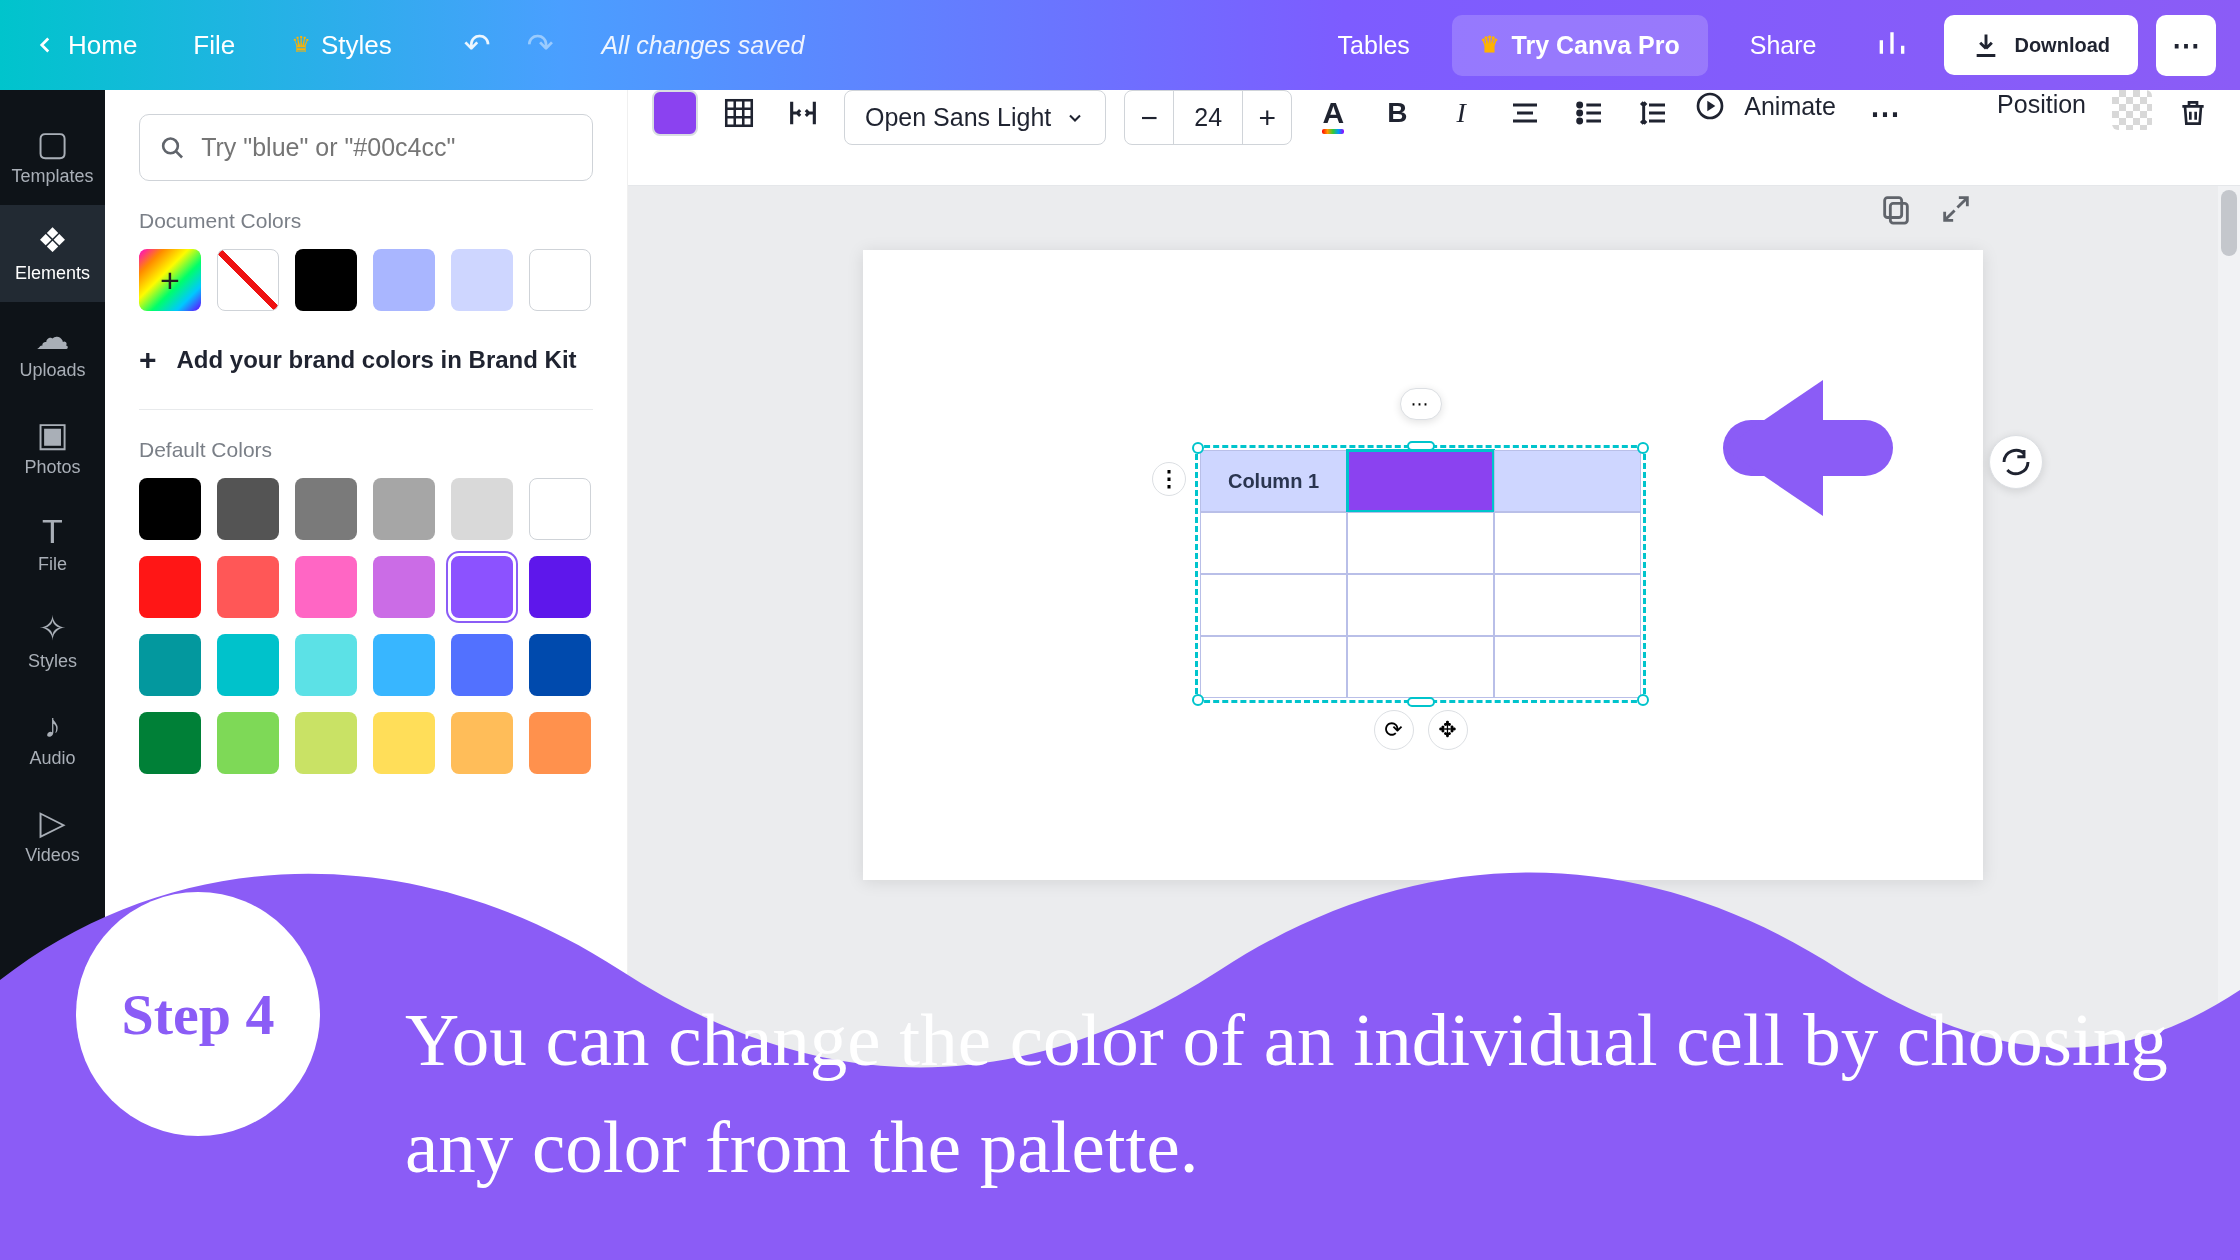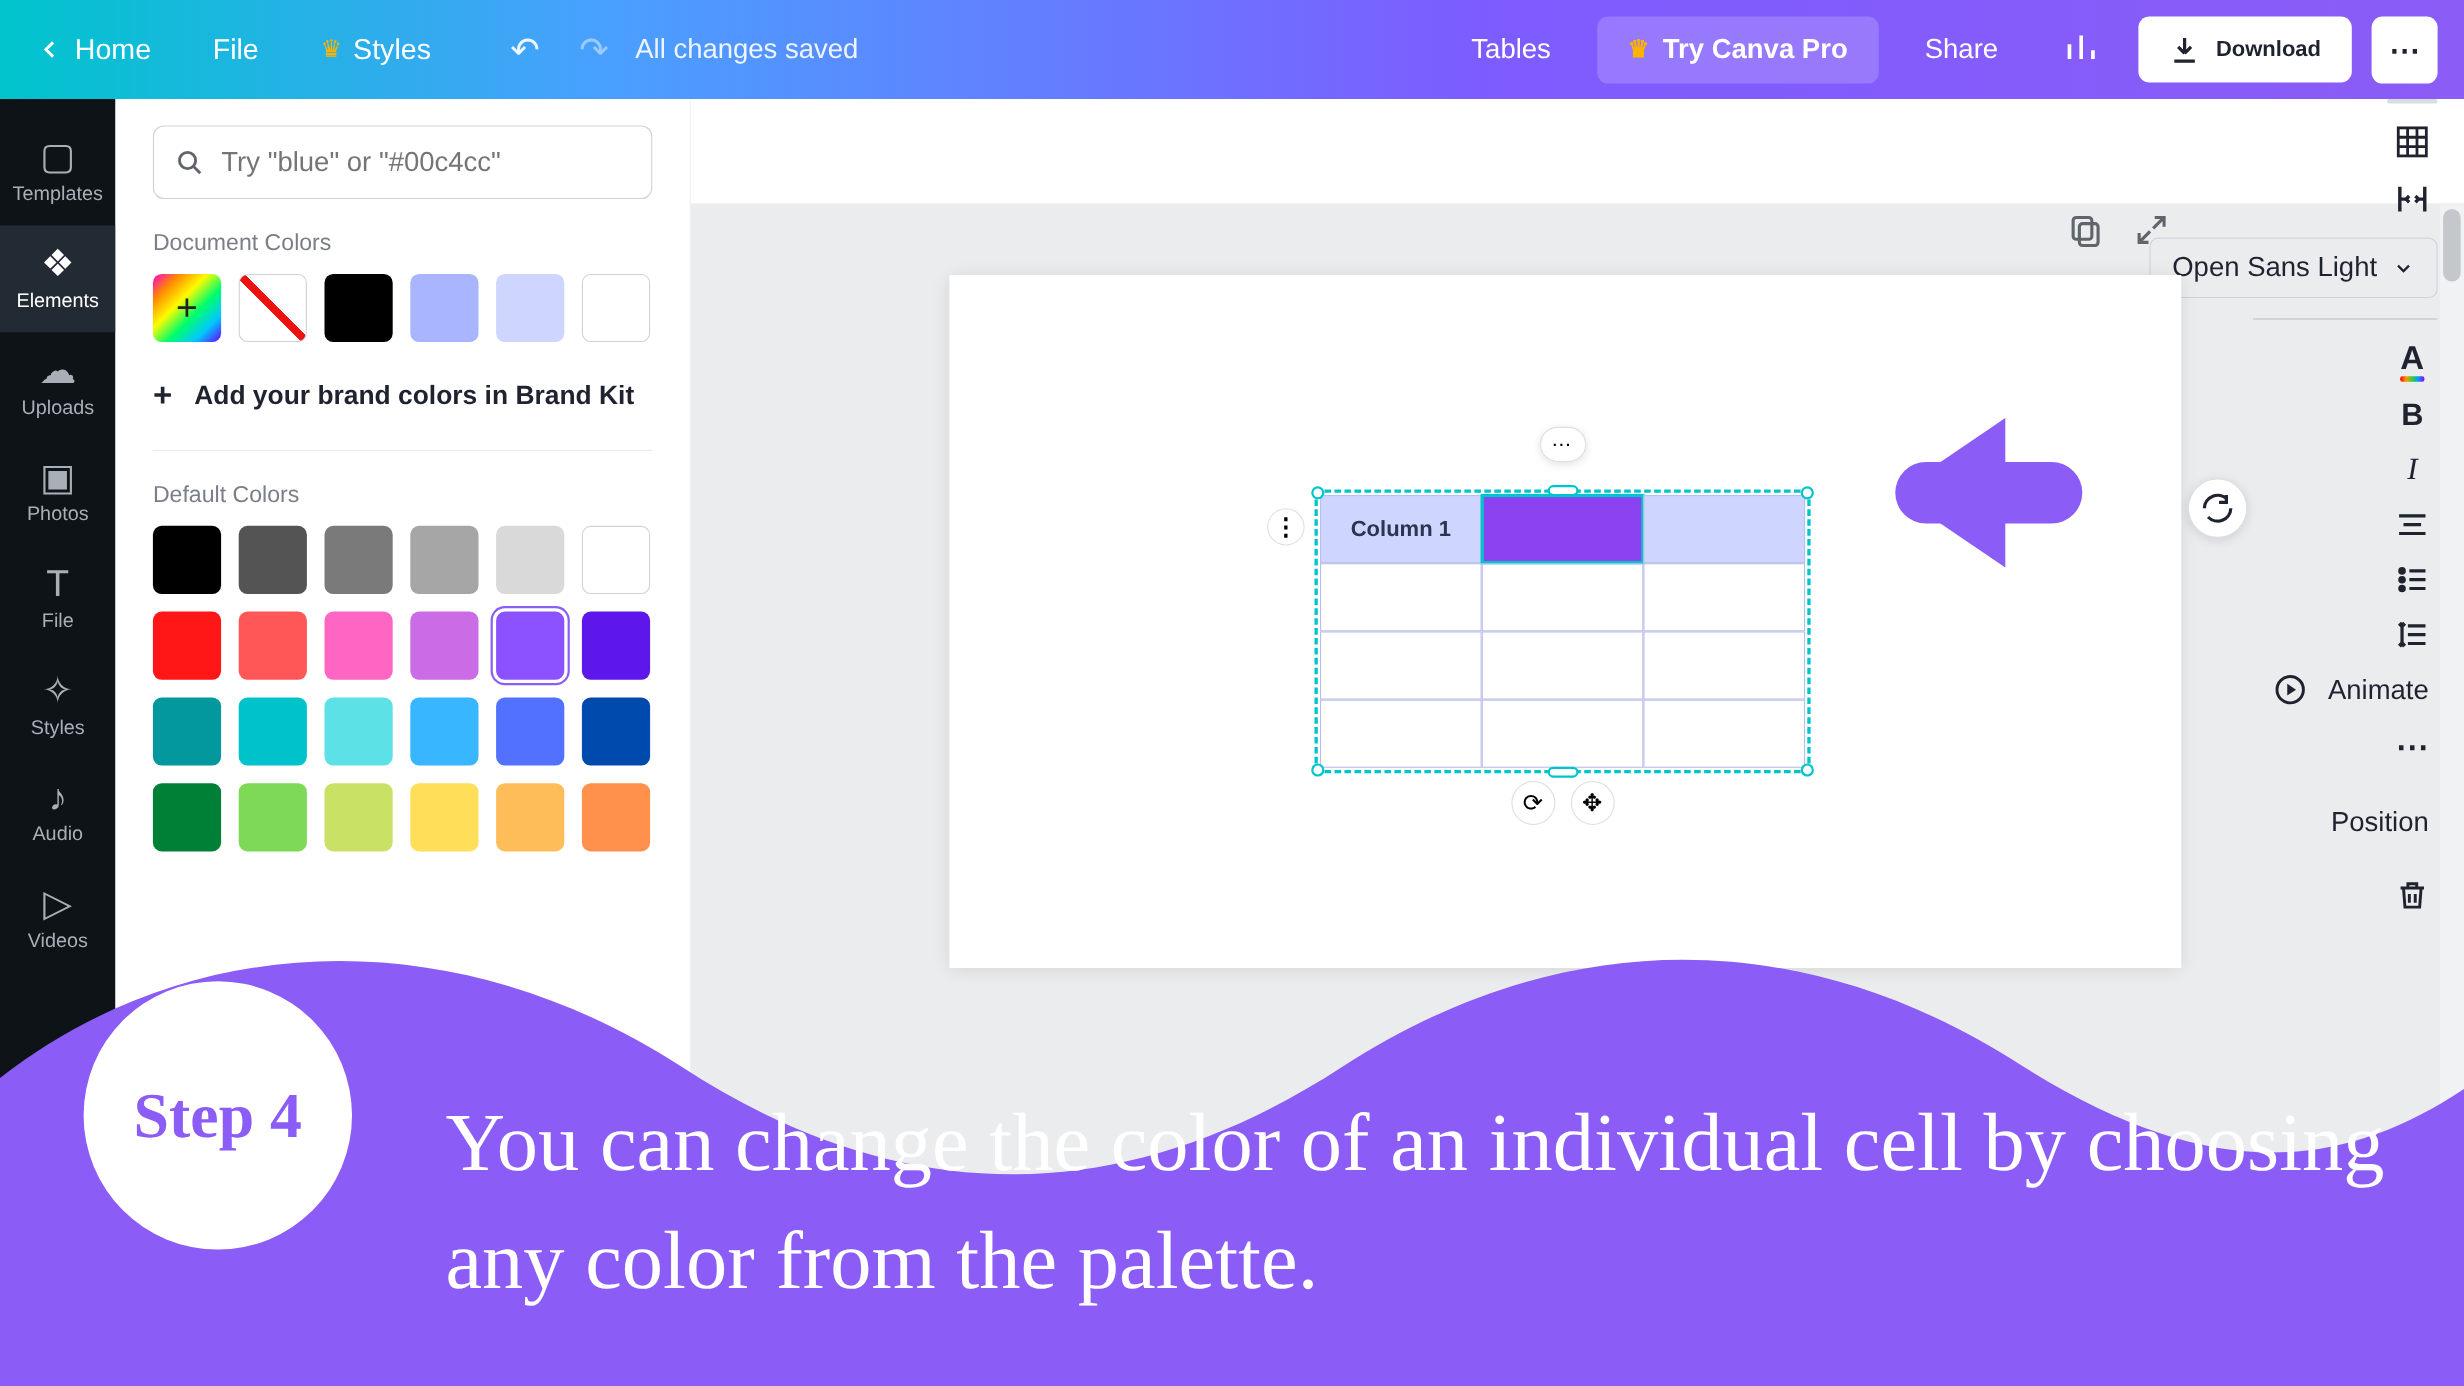--- a/index.html
+++ b/index.html
@@ -6,21 +6,21 @@
 body { width: 2240px; height: 1260px; overflow: hidden; background: #fff; position: relative; transform-origin: top left; }
 
 .topbar { height: 90px; background: linear-gradient(90deg, #00c4cc 0%, #4a9fff 25%, #7d5cff 60%, #8b5cf6 100%); display: flex; align-items: center; padding: 0 24px; }
 .topbar-left { display: flex; align-items: center; gap: 8px; justify-content: flex-end; }
 .topbar-btn { display: flex; align-items: center; gap: 10px; color: #fff; font-size: 26px; font-weight: 500; padding: 16px 24px; border-radius: 8px; cursor: pointer; }
 .topbar-btn.home { padding-left: 8px; }
 .topbar-spacer { flex: 1; }
 .undo-group { display: flex; align-items: center; gap: 36px; margin-left: 40px; }
 .undo-icon { color: #fff; font-size: 32px; opacity: .9; }
 .undo-icon.dim { opacity: .45; }
-.save-status { color: rgba(255,255,255,.9); font-size: 25px; margin-left: 16px; }
+.save-status { color: rgba(255,255,255,.9); font-style: italic; font-size: 25px; margin-left: 40px; }
 .topbar-right { display: flex; align-items: center; gap: 18px; }
 .rt-btn { color: #fff; font-size: 25px; font-weight: 400; padding: 16px 24px; border-radius: 8px; cursor: pointer; text-align: right; }
 .rt-pill { display: flex; align-items: center; gap: 12px; background: rgba(255,255,255,.18); padding: 16px 28px; border-radius: 10px; color: #fff; font-size: 25px; font-weight: 600; cursor: pointer; }
 .dl-btn { display: flex; align-items: center; gap: 14px; background: #fff; color: #1f2330; padding: 16px 28px; border-radius: 10px; font-size: 20px; font-weight: 600; cursor: pointer; }
 .more-btn { background: #fff; color: #1f2330; padding: 14px 16px; border-radius: 10px; font-size: 28px; font-weight: 700; cursor: pointer; }
 .chart-btn { color: #fff; padding: 14px 18px; border-radius: 10px; cursor: pointer; }
 .crown { color: #ffb300; font-size: 22px; }
 
 .app { display: flex; height: 1170px; }
 .rail { width: 105px; background: #0e1318; display: flex; flex-direction: column; align-items: center; padding-top: 18px; }
@@ -35,21 +35,21 @@
 .swatch-row { display: flex; flex-wrap: wrap; gap: 16px; }
 .swatch { width: 62px; height: 62px; border-radius: 8px; cursor: pointer; position: relative; }
 .swatch.outline { border: 1.5px solid #cfd3d8; background: #fff; }
 .swatch.rainbow { background: linear-gradient(135deg,#ff00d4,#ff8a00,#fffb00,#00ff6a,#00c8ff,#6a00ff); display:flex; align-items:center; justify-content:center; color:#222; font-size:34px; font-weight:300; }
 .swatch.none { border:1.5px solid #cfd3d8; background: linear-gradient(to top right, transparent 46%, #e11 46%, #e11 54%, transparent 54%); }
 .swatch.sel { outline: 3px solid #fff; box-shadow: 0 0 0 5px #8b5cf6; }
 .brand-row { display:flex; align-items:center; gap:20px; font-size:24px; font-weight:600; color:#1f2330; padding: 32px 0; border-bottom:1.5px solid #e8eaec; cursor:pointer; }
 .plus-ic { font-size:30px; color:#1f2330; }
 
 .canvas-wrap { flex:1; background:#ebecee; position:relative; }
-.toolbar { height:96px; background:#fff; border-bottom:1px solid #e5e7ea; display:flex; align-items:flex-end; padding:0 24px; gap:18px;flex-direction:column; }
+.toolbar { height:96px; background:#fff; border-bottom:1px solid #e5e7ea; display:flex; align-items:flex-start; padding:0 24px; gap:18px; }
 .tb-seg { display:flex; align-items:center; gap:18px; }
 .color-chip { width:46px; height:46px; background:#8b42f0; border-radius:8px; border:2px solid #d9dde2; cursor:pointer; }
 .tb-ic { width:46px; height:46px; display:flex; align-items:center; justify-content:center; color:#1f2330; cursor:pointer; border-radius:8px; }
 .font-dd { display:flex; align-items:center; gap:14px; border:1.5px solid #d0d4d9; border-radius:8px; padding:12px 20px; font-size:25px; color:#1f2330; cursor:pointer; min-width: 250px; justify-content: space-between; }
 .size-grp { display:flex; align-items:center; border:1.5px solid #d0d4d9; border-radius:8px; overflow:hidden; }
 .size-btn { width:48px; height:52px; display:flex; align-items:center; justify-content:center; font-size:30px; color:#1f2330; cursor:pointer; }
 .size-val { width:70px; text-align:center; font-size:25px; color:#1f2330; border-left:1.5px solid #d0d4d9; border-right:1.5px solid #d0d4d9; padding:12px 0; }
 .tb-text { font-size:25px; color:#1f2330; padding:0 8px; cursor:pointer; }
 .tb-bold { font-weight:800; font-size:28px; }
 .tb-ital { font-style:italic; font-size:28px; font-family: Georgia, serif; }

